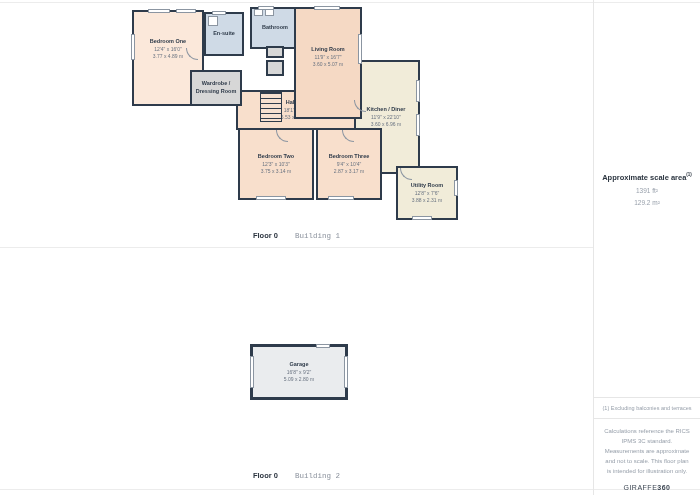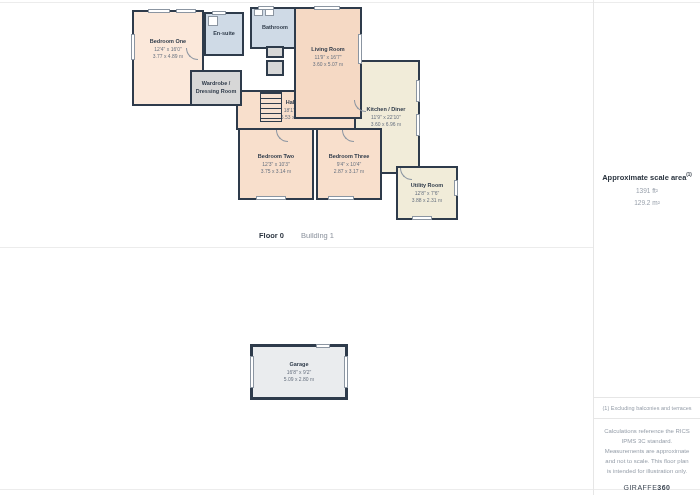--- a/index.html
+++ b/index.html
@@ -21,21 +21,21 @@
   .garage{background:var(--garage-fill);border-width:3px;}
   .window{position:absolute;background:#fff;border:1px solid #8b95a1;box-sizing:border-box;}
   .grey-box{position:absolute;background:var(--room-grey);border:2px solid var(--wall);box-sizing:border-box;}
   .fixture{position:absolute;background:#fff;border:1px solid #8b95a1;box-sizing:border-box;}
   .stairs{position:absolute;background-color:#f6e0d0;border:1.5px solid var(--wall);box-sizing:border-box;
           background-image:repeating-linear-gradient(to bottom,var(--wall) 0 1px,transparent 1px 5px);}
   .arc{position:absolute;width:12px;height:12px;border-left:1px solid #8b95a1;border-bottom:1px solid #8b95a1;
        border-bottom-left-radius:100%;box-sizing:border-box;}
   .floor-caption{position:absolute;left:0;width:593px;text-align:center;font-size:7.5px;white-space:nowrap;}
   .fc-floor{font-weight:bold;color:#2c3540;}
-  .fc-building{color:#8a919c;margin-left:15px;}
+  .fc-building{color:#8a919c;margin-left:15px;font-family:Liberation Mono, monospace;}
   .sidebar{position:absolute;left:593px;top:0;width:107px;height:495px;border-left:1px solid #e6e6e6;box-sizing:border-box;}
   .area-panel{position:absolute;top:172px;left:0;right:0;text-align:center;}
   .area-title{font-size:7.5px;font-weight:bold;color:#2c3540;}
   .area-title sup{font-size:4.5px;}
   .area-ft,.area-m{font-size:6.5px;color:#98a0ab;margin-top:5px;}
   .sidebar-notes{position:absolute;top:397px;left:0;right:0;}
   .note1{border-top:1px solid #e6e6e6;border-bottom:1px solid #e6e6e6;padding:7px 4px;
          font-size:5.5px;color:#98a0ab;text-align:center;}
   .disclaimer{padding:8px 9px 5px;font-size:6px;color:#98a0ab;text-align:center;line-height:1.65;}
   .brand{display:block;text-align:center;font-size:7px;color:#3b4552;letter-spacing:.5px;
@@ -166,20 +166,24 @@
         <div class="room-name">Garage</div>
         <div class="room-dim">16'8" x 9'2"</div>
         <div class="room-dim">5.09 x 2.80 m</div>
       </div>
     </div>
     <div class="window" style="left:0;top:12px;width:4px;height:32px;"></div>
     <div class="window" style="left:94px;top:12px;width:4px;height:32px;"></div>
     <div class="window" style="left:66px;top:0;width:14px;height:4px;"></div>
   </div>
 
+  <div class="floor-caption" style="top:471px;">
+    <span class="fc-floor">Floor 0</span>
+    <span class="fc-building">Building 2</span>
+  </div>
 
   <div class="sidebar">
     <div class="area-panel">
       <div class="area-title"><span>Approximate scale area</span><sup>(1)</sup></div>
       <div class="area-ft">1391 ft²</div>
       <div class="area-m">129.2 m²</div>
     </div>
     <div class="sidebar-notes">
       <div class="note1">(1) Excluding balconies and terraces</div>
       <div class="disclaimer">Calculations reference the RICS IPMS 3C standard. Measurements are approximate and not to scale. This floor plan is intended for illustration only.</div>

